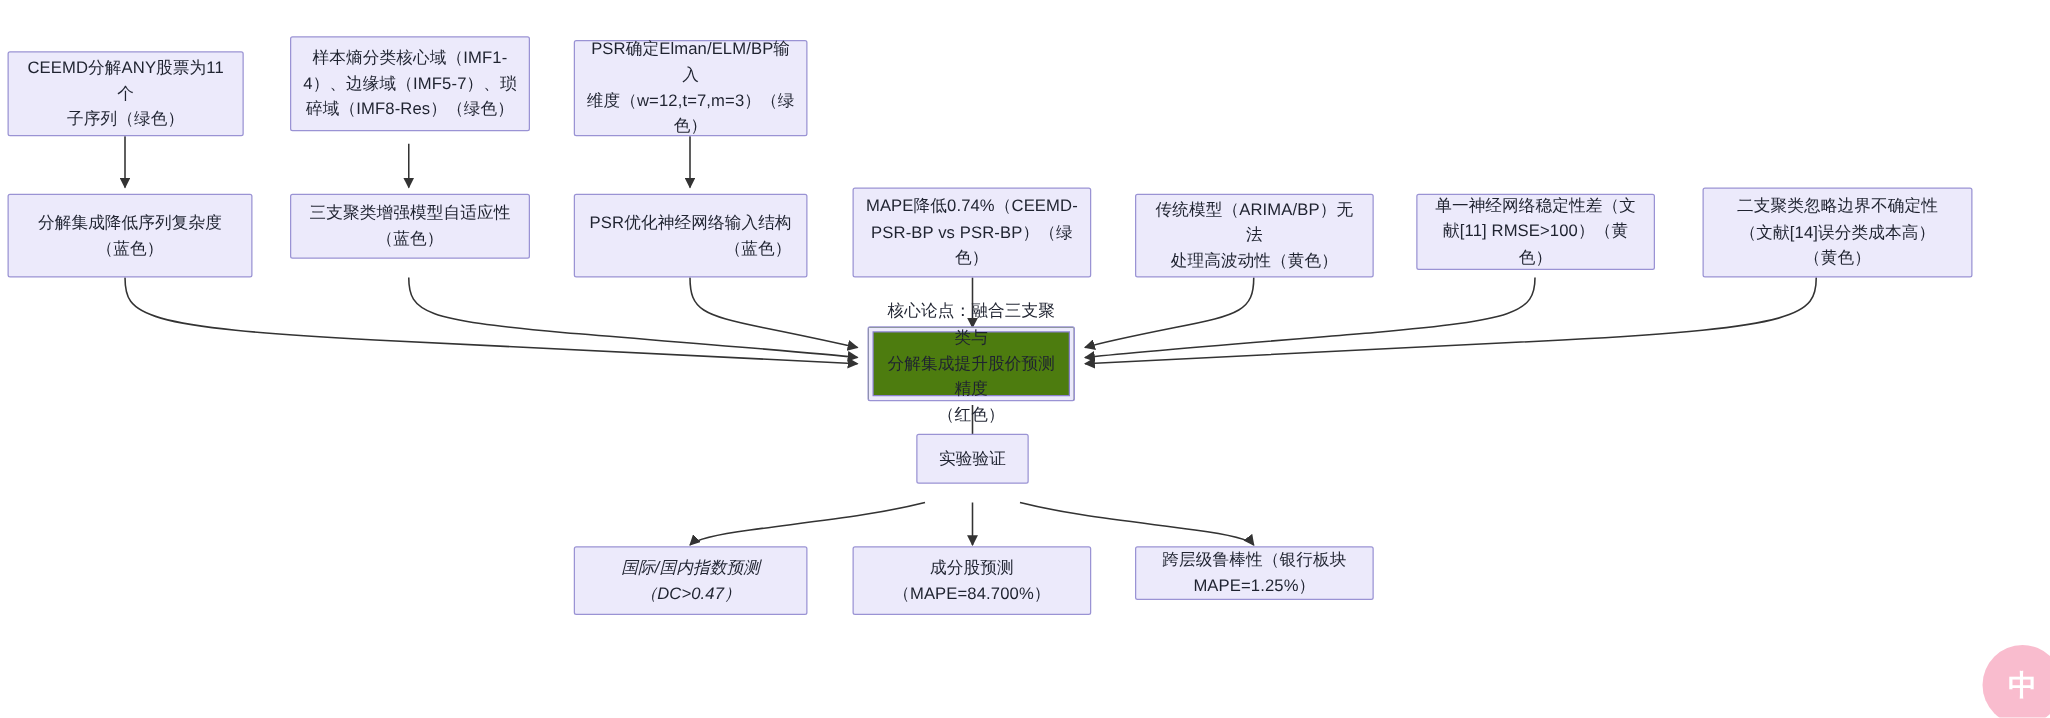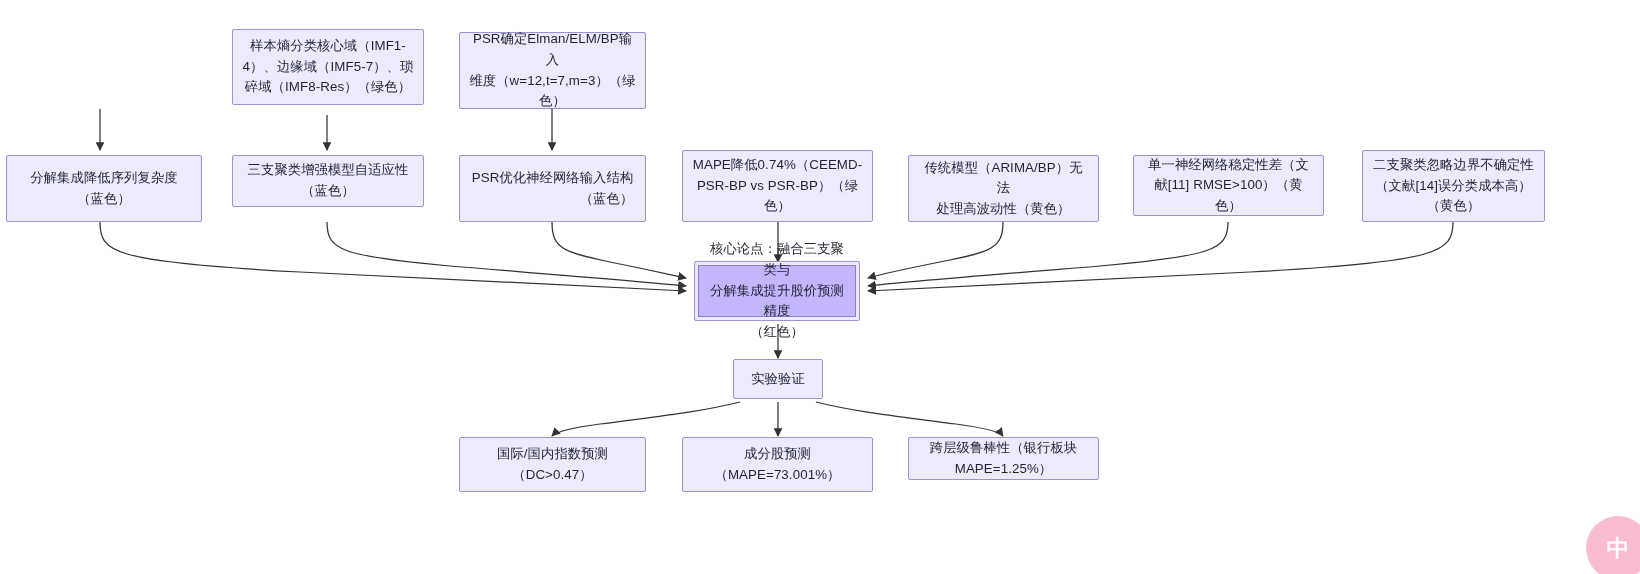--- a/index.html
+++ b/index.html
@@ -49,21 +49,21 @@
 
   .node .label {
     display: block;
     white-space: pre-line;
   }
 
   
   .node.core {
     border: 1px solid #9A93D4;
     box-shadow: inset 0 0 0 3px #ECEAFB, inset 0 0 0 4px #8A80CD;
-    background: #c4b5fd;
+    background: #4d7c0f;
   }
 
   .watermark {
     position: absolute;
     right: -10px;
     bottom: -6px;
     width: 64px;
     height: 64px;
     border-radius: 50%;
     background: #F9B9CC;
@@ -105,20 +105,24 @@
       <path d="M 1453 222 C 1453 252 1440 262 1250 272 C 1070 281 912 288 868 291"></path>
 
       <path d="M 778 324 L 778 358"></path>
 
       <path d="M 740 402 C 700 412 660 416 600 424 C 570 428 556 432 552 436"></path>
       <path d="M 778 402 L 778 436"></path>
       <path d="M 816 402 C 856 412 896 416 956 424 C 986 428 1000 432 1003 436"></path>
     </g>
   </svg>
 
+  <div class="node" style="left:6px; top:41px; width:189px; height:68px;">
+    <span class="label">CEEMD分解ANY股票为11个
+子序列（绿色）</span>
+  </div>
 
   <div class="node" style="left:232px; top:29px; width:192px; height:76px;">
     <span class="label">样本熵分类核心域（IMF1-
 4）、边缘域（IMF5-7）、琐
 碎域（IMF8-Res）（绿色）</span>
   </div>
 
   <div class="node" style="left:459px; top:32px; width:187px; height:77px;">
     <span class="label">PSR确定Elman/ELM/BP输入
 维度（w=12,t=7,m=3）（绿
@@ -149,44 +153,44 @@
   <div class="node" style="left:908px; top:155px; width:191px; height:67px;">
     <span class="label">传统模型（ARIMA/BP）无法
 处理高波动性（黄色）</span>
   </div>
 
   <div class="node" style="left:1133px; top:155px; width:191px; height:61px;">
     <span class="label">单一神经网络稳定性差（文
 献[11] RMSE&gt;100）（黄色）</span>
   </div>
 
-  <div class="node" style="left:1362px; top:150px; width:183px; height:72px;">
+  <div class="node" style="left:1362px; top:150px; width:216px; height:72px;">
     <span class="label">二支聚类忽略边界不确定性
 （文献[14]误分类成本高）
 （黄色）</span>
   </div>
 
   <div class="node core" style="left:694px; top:261px; width:166px; height:60px;">
     <span class="label">核心论点：融合三支聚类与
 分解集成提升股价预测精度
 （红色）</span>
   </div>
 
-  <div class="node" style="left:733px; top:359px; width:90px; height:40px;">
+  <div class="node" style="left:733px; top:347px; width:90px; height:40px;">
     <span class="label">实验验证</span>
   </div>
 
-  <div class="node" style="left:459px; top:437px; width:187px; height:55px;">
+  <div class="node" style="left:459px; top:437px; width:187px; height:55px;font-style:italic;">
     <span class="label">国际/国内指数预测
 （DC&gt;0.47）</span>
   </div>
 
   <div class="node" style="left:682px; top:437px; width:191px; height:55px;">
     <span class="label">成分股预测
-（MAPE=73.001%）</span>
+（MAPE=84.700%）</span>
   </div>
 
   <div class="node" style="left:908px; top:437px; width:191px; height:43px;">
     <span class="label">跨层级鲁棒性（银行板块
 MAPE=1.25%）</span>
   </div>
 
   <div class="watermark">
     <span>中</span>
   </div>

